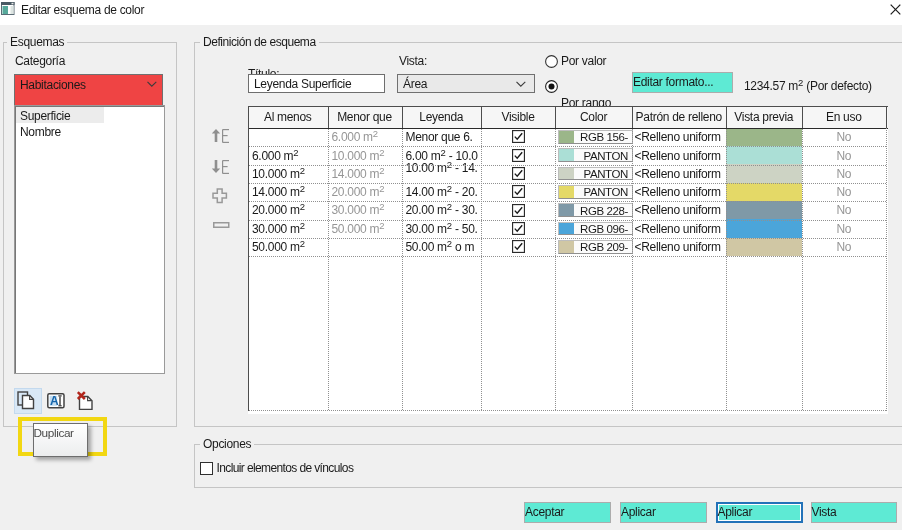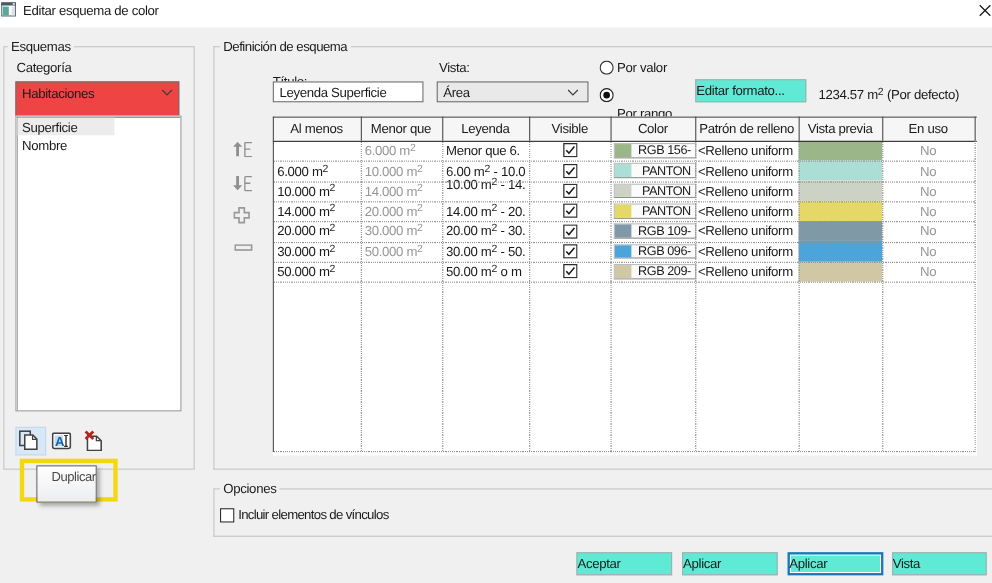--- a/index.html
+++ b/index.html
@@ -59,21 +59,21 @@
 <svg class="a" style="left:76px;top:390px" width="19" height="20">
  <path d="M3.5 6.5 h8.3 l4.2 4.2 v8.8 h-12.5 z" fill="#fdfdfd" stroke="#424242" stroke-width="1.4"></path>
  <path d="M11.6 6.8 v3.8 h3.8" fill="none" stroke="#424242" stroke-width="1.1"></path>
  <g stroke="#b2251b" stroke-width="2.5">
       <line x1="1.8" y1="2.2" x2="8.8" y2="9"></line>
       <line x1="8.8" y1="2.2" x2="1.8" y2="9"></line>
     </g>
 </svg>
 
 <div class="a" style="left:17.5px;top:416.5px;width:89px;height:39.5px;border:4.5px solid #f2d712"></div>
-<div class="a" style="left:32.5px;top:423px;width:55.5px;height:34px;background:linear-gradient(#ffffff,#ecedee);border:1px solid #6d6d6d;box-shadow:3px 3px 4px rgba(0,0,0,0.33);text-align:right;line-height:18px;color:#4a4a4a;font-size:11.8px;letter-spacing:-0.4px">Duplicar</div>
+<div class="a" style="left:32.5px;top:423px;width:55.5px;height:34px;background:linear-gradient(#ffffff,#ecedee);border:1px solid #6d6d6d;box-shadow:3px 3px 4px rgba(0,0,0,0.33);text-align:left;line-height:18px;color:#4a4a4a;font-size:11.8px;letter-spacing:-0.4px">Duplicar</div>
 
 <div class="gb" style="left:194.3px;top:42px;width:708px;height:385px;border-right:none"></div>
 <div class="gl" style="left:200px;top:36px;letter-spacing:-0.45px">Definición de esquema</div>
 <div class="a" style="left:248px;top:67px">Título:</div>
 <div class="a" style="left:248px;top:73.5px;width:137px;height:19px;background:#fff;border:1px solid #6e6e6e">
     <span style="position:absolute;left:5px;top:2.5px">Leyenda Superficie</span>
   </div>
 <div class="a" style="left:399px;top:54px">Vista:</div>
 <div class="a" style="left:397px;top:73.5px;width:138px;height:19px;background:#e9e9e9;border:1px solid #707070">
   <span style="position:absolute;left:5px;top:2.5px">Área</span>
@@ -198,21 +198,21 @@
 <div class="a" style="left:331.5px;top:203.39999999999998px;line-height:14px;color:#969696">30.000 m<span style="font-size:9.5px;letter-spacing:0;position:relative;top:-4px">2</span></div>
 <div class="a" style="left:405.5px;top:203.39999999999998px;width:75px;line-height:14px;white-space:nowrap;overflow:hidden">20.00 m<span style="font-size:9.5px;letter-spacing:0;position:relative;top:-4px">2</span> - 30.</div>
 <div class="a" style="left:511.5px;top:203.6px;width:13px;height:13px">
     <svg width="13" height="13" style="position:absolute;left:0;top:0">
       <rect x="0.5" y="0.5" width="12" height="12" fill="#fff" stroke="#2b2b2b" stroke-width="1.3"></rect>
       <polyline points="2.8,6.6 5.2,9.2 10.2,3.2" fill="none" stroke="#1a1a1a" stroke-width="1.4"></polyline>
     </svg>
   </div>
 <div class="a" style="left:557.5px;top:203.2px;width:75px;height:13.8px;background:#fbfbfb;border:1px solid #bdbdbd;border-bottom-color:#8f8f8f;border-right-color:#a8a8a8">
     <div style="position:absolute;left:0;top:0;width:15px;height:11.8px;background:#7f99a7"></div>
-    <div style="position:absolute;right:3.5px;top:0.4px;line-height:12px;font-size:11.5px;letter-spacing:-0.4px">RGB 109-</div>
+    <div style="position:absolute;right:3.5px;top:0.4px;line-height:12px;font-size:11.5px;letter-spacing:-0.4px">RGB 228-</div>
   </div>
 <div class="a" style="left:634.5px;top:203.39999999999998px;line-height:14px">&lt;Relleno uniform</div>
 <div class="a" style="left:802px;top:203.39999999999998px;width:83.5px;text-align:center;line-height:14px;color:#969696">No</div>
 <div class="a" style="left:726.0px;top:219.3px;width:76.0px;height:18.3px;background:#4ba5da"></div>
 <div class="a" style="left:252px;top:221.7px;line-height:14px">30.000 m<span style="font-size:9.5px;letter-spacing:0;position:relative;top:-4px">2</span></div>
 <div class="a" style="left:331.5px;top:221.7px;line-height:14px;color:#969696">50.000 m<span style="font-size:9.5px;letter-spacing:0;position:relative;top:-4px">2</span></div>
 <div class="a" style="left:405.5px;top:221.7px;width:75px;line-height:14px;white-space:nowrap;overflow:hidden">30.00 m<span style="font-size:9.5px;letter-spacing:0;position:relative;top:-4px">2</span> - 50.</div>
 <div class="a" style="left:511.5px;top:221.9px;width:13px;height:13px">
     <svg width="13" height="13" style="position:absolute;left:0;top:0">
       <rect x="0.5" y="0.5" width="12" height="12" fill="#fff" stroke="#2b2b2b" stroke-width="1.3"></rect>

